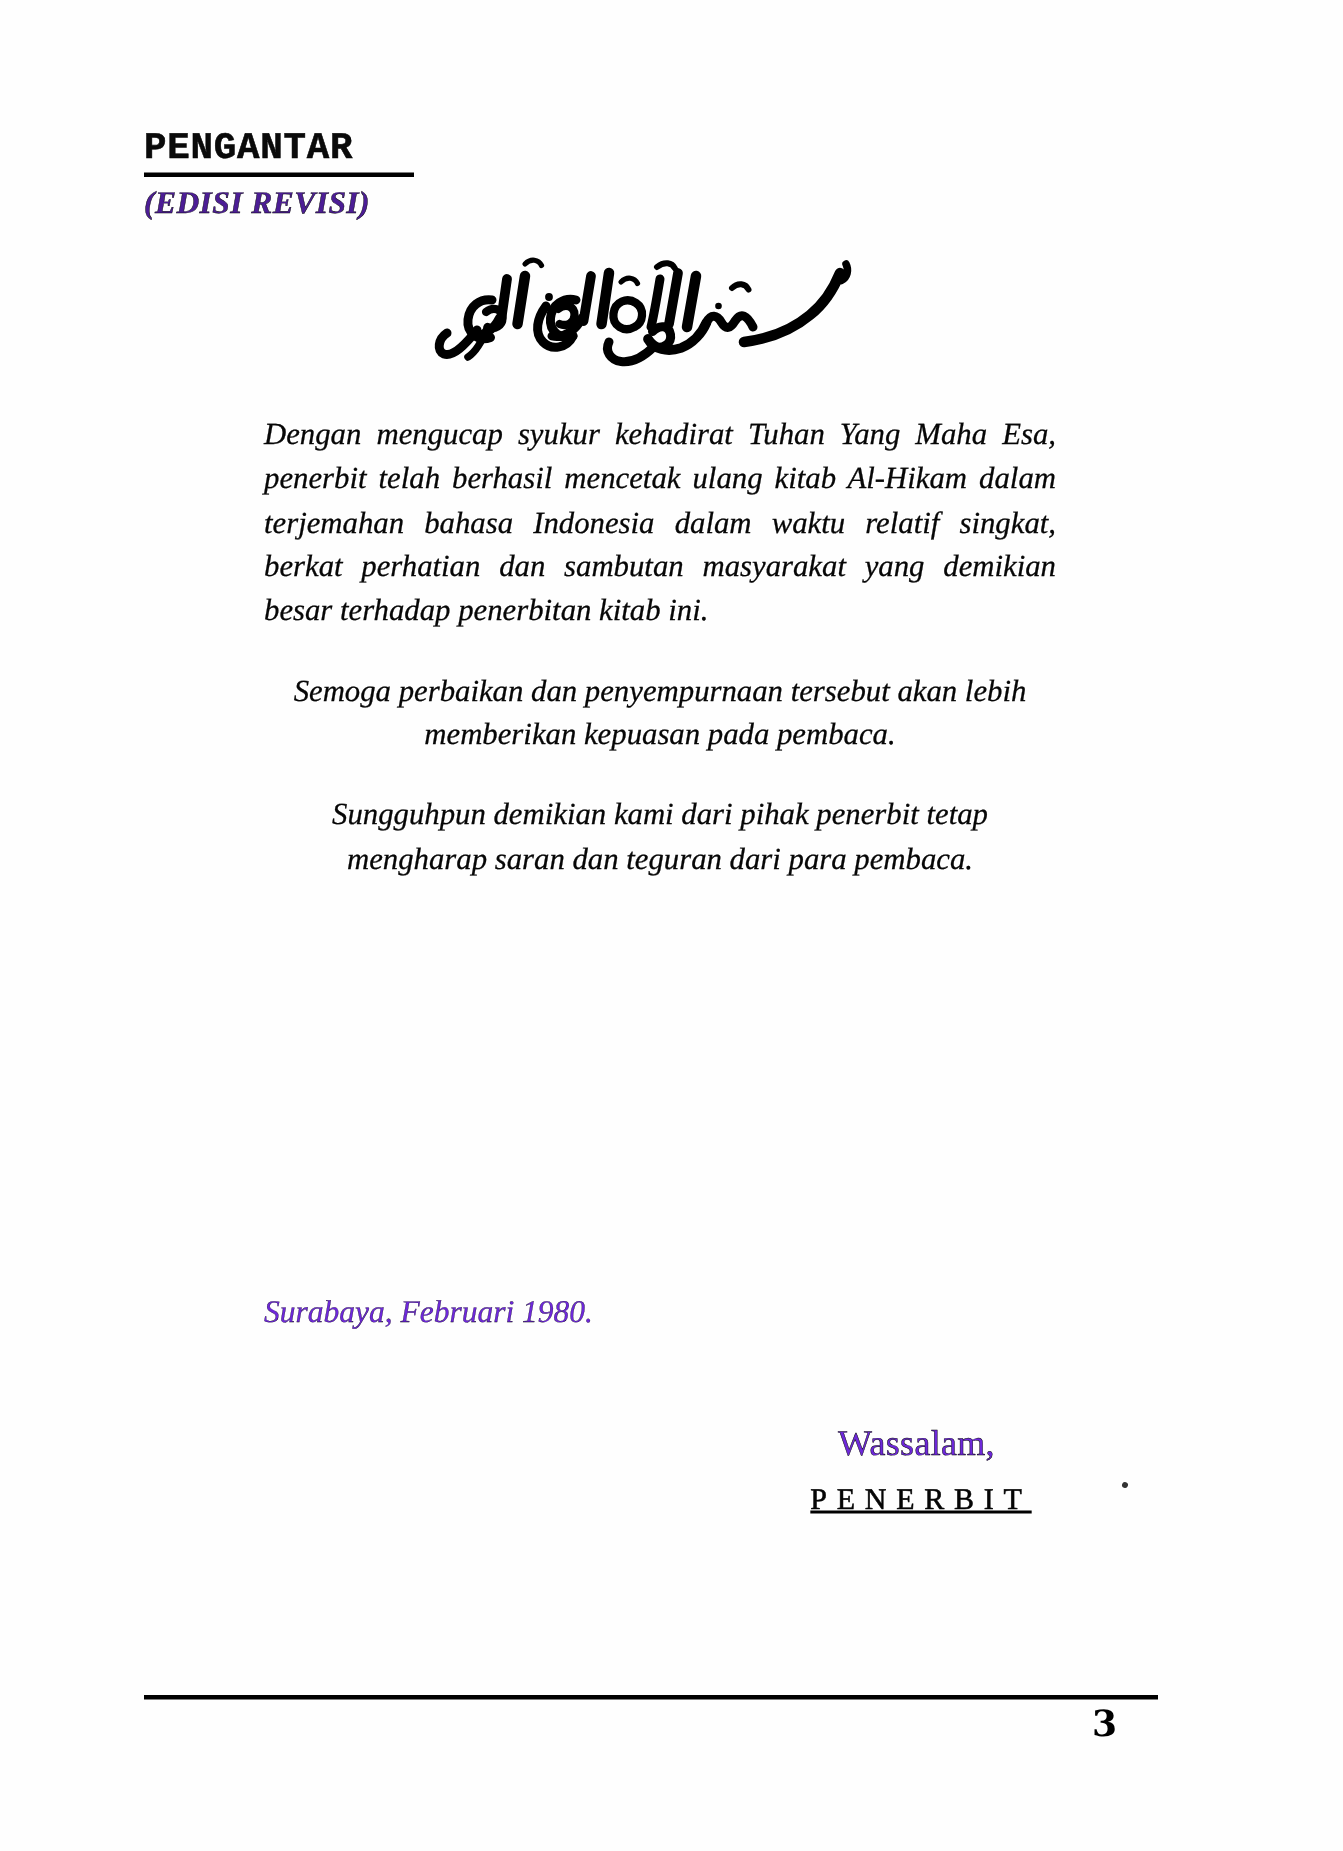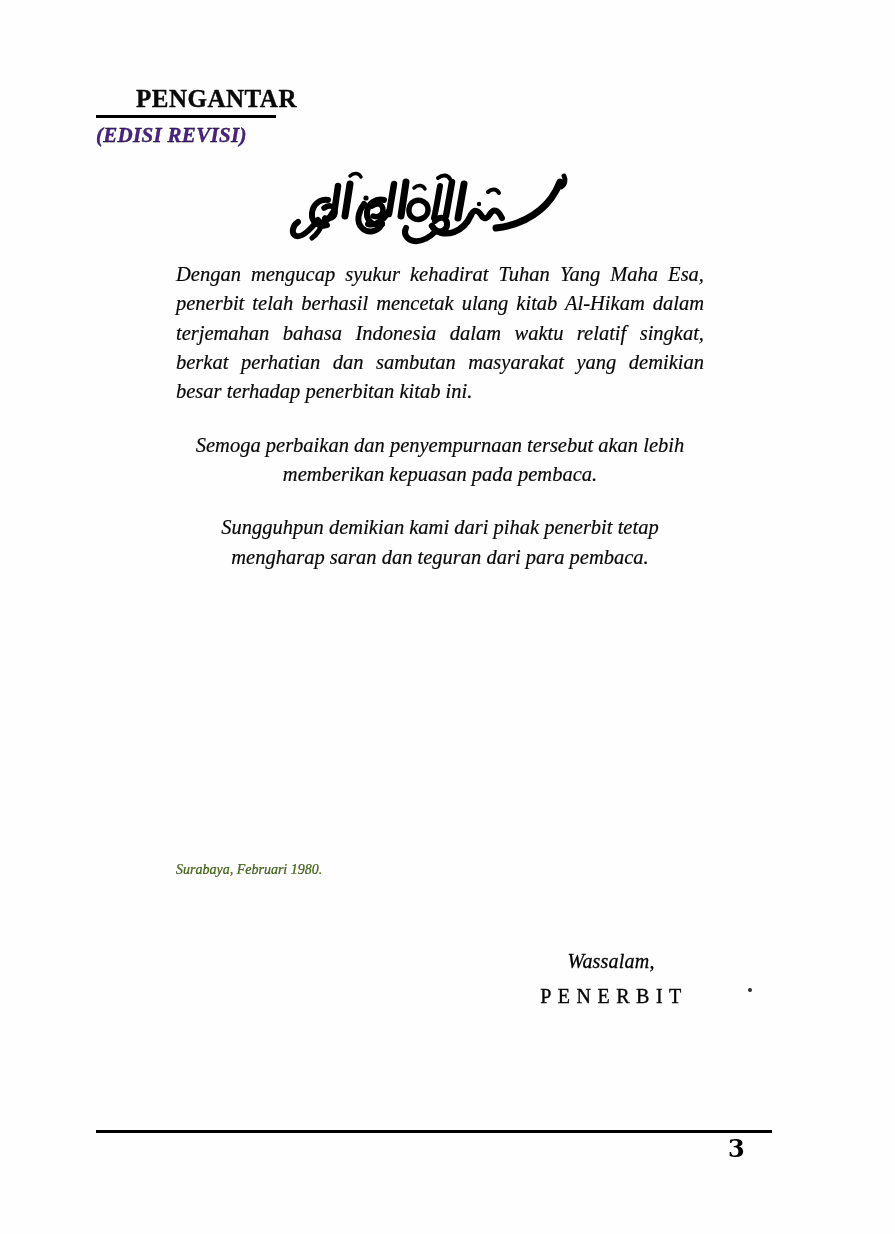--- a/index.html
+++ b/index.html
@@ -22,27 +22,26 @@
   }
 
   
   .heading-block {
     position: absolute;
     left: 96px;
     top: 86px;
     width: 420px;
   }
   .heading-main {
-    font-family: Liberation Serif, serif;
+    font-family: Liberation Mono, monospace;
     font-weight: 700;
     font-size: 25px;
     letter-spacing: 0.5px;
     line-height: 1.05;
     color: #0a0a0a;
-    margin-left: 40px;
     -webkit-text-stroke: 0.35px #000;
   }
   .heading-rule {
     width: 180px;
     height: 3px;
     background: #000;
     margin-top: 3px;
     margin-bottom: 5px;
   }
   .heading-sub {
@@ -62,21 +61,21 @@
     top: 158px;
     width: 285px;
     height: 92px;
   }
   .basmala svg { display: block; width: 100%; height: 100%; }
 
   
   .body-text {
     position: absolute;
     left: 176px;
-    top: 260px;
+    top: 276px;
     width: 528px;
   }
   .para {
     font-style: italic;
     font-size: 20.5px;
     line-height: 1.43;
     text-align: justify;
     text-justify: inter-word;
     margin: 0 0 24px 0;
     color: #070707;
@@ -84,48 +83,48 @@
   }
   .para:last-child { margin-bottom: 0; }
   .para.tight { letter-spacing: -0.1px; }
   .para.nojust { text-align: center; }
 
   .date-line {
     position: absolute;
     left: 176px;
     top: 862px;
     font-style: italic;
-    font-size: 14px;
-    color: #4d7c0f;
+    font-size: 21px;
+    color: #6d28d9;
     -webkit-text-stroke: 0.18px #000;
   }
 
   
   .signature {
     position: absolute;
     right: 184px;
     top: 950px;
     text-align: center;
     width: 200px;
   }
   .sig-salam {
-    font-size: 20px;
+    font-size: 24px;
     font-weight: 400;
-    color: #000000;
+    color: #6d28d9;
     -webkit-text-stroke: 0.3px #000;
     letter-spacing: 0.2px;
-    font-style: italic;
   }
   .sig-name {
     margin-top: 12px;
     font-size: 20px;
     letter-spacing: 6.5px;
     color: #050505;
     -webkit-text-stroke: 0.35px #000;
     padding-left: 6px;
+    text-decoration: underline;
   }
   .speck {
     position: absolute;
     left: 748px;
     top: 988px;
     width: 4px;
     height: 4px;
     background: #333;
     border-radius: 50%;
     transform: rotate(20deg);

